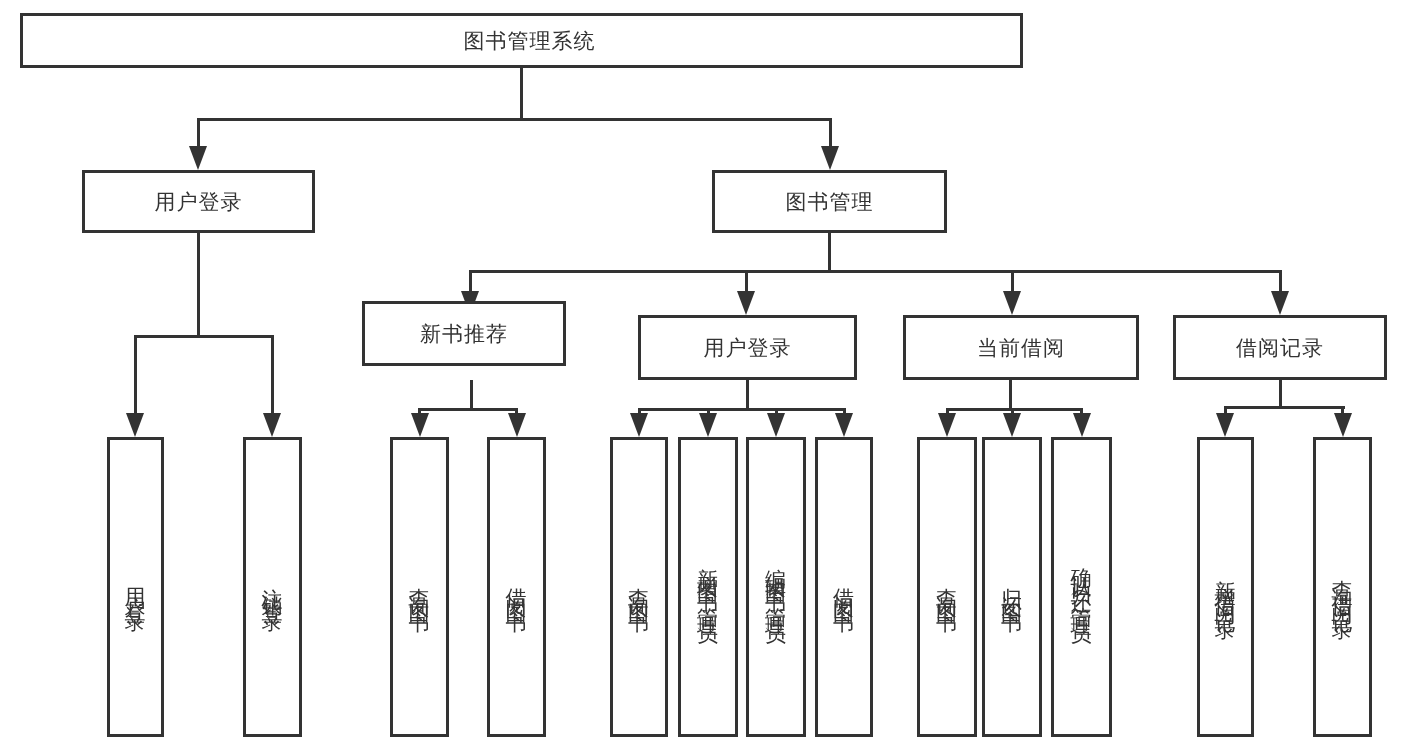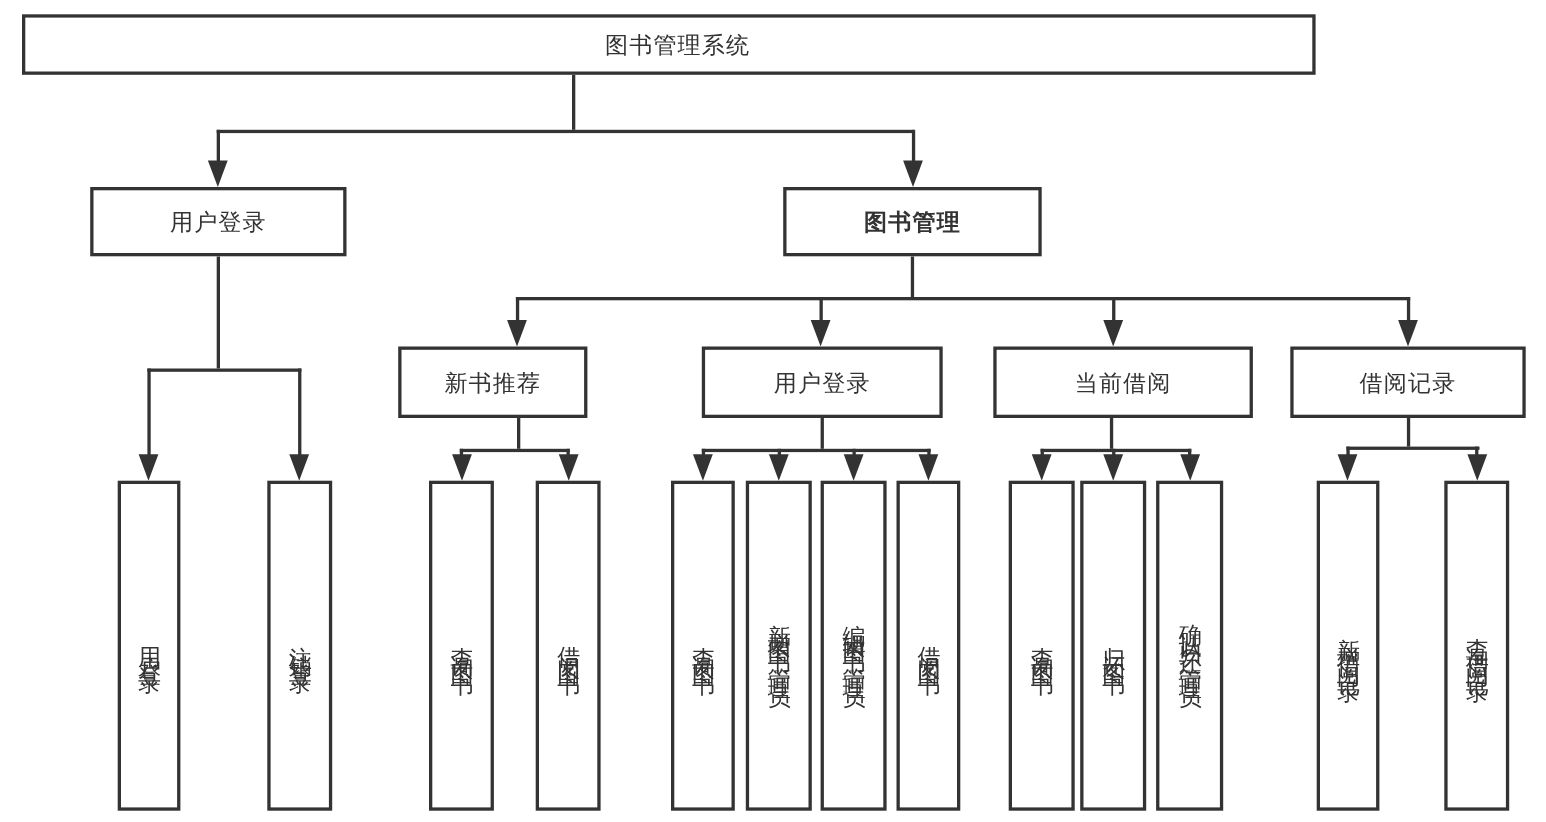--- a/index.html
+++ b/index.html
@@ -78,35 +78,35 @@
     letter-spacing: 1px;
     z-index: 3;
     white-space: nowrap;
   }
 </style>
 </head>
 <body>
 
 <div class="stage">
 
-  <div class="hbox" style="left:20px; top:13px; width:1176px; height:55px;padding-left:16px;">
+  <div class="hbox" style="left:20px; top:13px; width:1003px; height:55px;padding-left:16px;">
     <span>图书管理系统</span>
   </div>
 
   <div class="vline" style="left:520px; top:68px; height:50px;"></div>
   <div class="hline" style="left:197px; top:118px; width:634px;"></div>
   <div class="vline" style="left:196.5px; top:118px; height:30px;"></div>
   <div class="vline" style="left:828.5px; top:118px; height:30px;"></div>
   <div class="arrow" style="left:189px; top:146px;"></div>
   <div class="arrow" style="left:821px; top:146px;"></div>
 
   <div class="hbox" style="left:82px; top:170px; width:233px; height:63px;">
     <span>用户登录</span>
   </div>
-  <div class="hbox" style="left:712px; top:170px; width:235px; height:63px;font-weight:bold;">
+  <div class="hbox" style="left:712px; top:170px; width:235px; height:63px;">
     <span>图书管理</span>
   </div>
 
   <div class="vline" style="left:196.5px; top:233px; height:102px;"></div>
   <div class="hline" style="left:133.5px; top:335px; width:140px;"></div>
   <div class="vline" style="left:133.5px; top:335px; height:80px;"></div>
   <div class="vline" style="left:270.5px; top:335px; height:80px;"></div>
   <div class="arrow" style="left:126px; top:413px;"></div>
   <div class="arrow" style="left:263px; top:413px;"></div>
 
@@ -114,21 +114,21 @@
   <div class="hline" style="left:468.5px; top:270px; width:813px;"></div>
   <div class="vline" style="left:468.5px; top:270px; height:23px;"></div>
   <div class="vline" style="left:744.5px; top:270px; height:23px;"></div>
   <div class="vline" style="left:1010.5px; top:270px; height:23px;"></div>
   <div class="vline" style="left:1278.5px; top:270px; height:23px;"></div>
   <div class="arrow" style="left:461px; top:291px;"></div>
   <div class="arrow" style="left:737px; top:291px;"></div>
   <div class="arrow" style="left:1003px; top:291px;"></div>
   <div class="arrow" style="left:1271px; top:291px;"></div>
 
-  <div class="hbox" style="left:362px; top:315px; width:172px; height:65px;">
+  <div class="hbox" style="left:362px; top:301px; width:204px; height:65px;">
     <span>新书推荐</span>
   </div>
   <div class="hbox" style="left:638px; top:315px; width:219px; height:65px;">
     <span>用户登录</span>
   </div>
   <div class="hbox" style="left:903px; top:315px; width:236px; height:65px;">
     <span>当前借阅</span>
   </div>
   <div class="hbox" style="left:1173px; top:315px; width:214px; height:65px;">
     <span>借阅记录</span>

